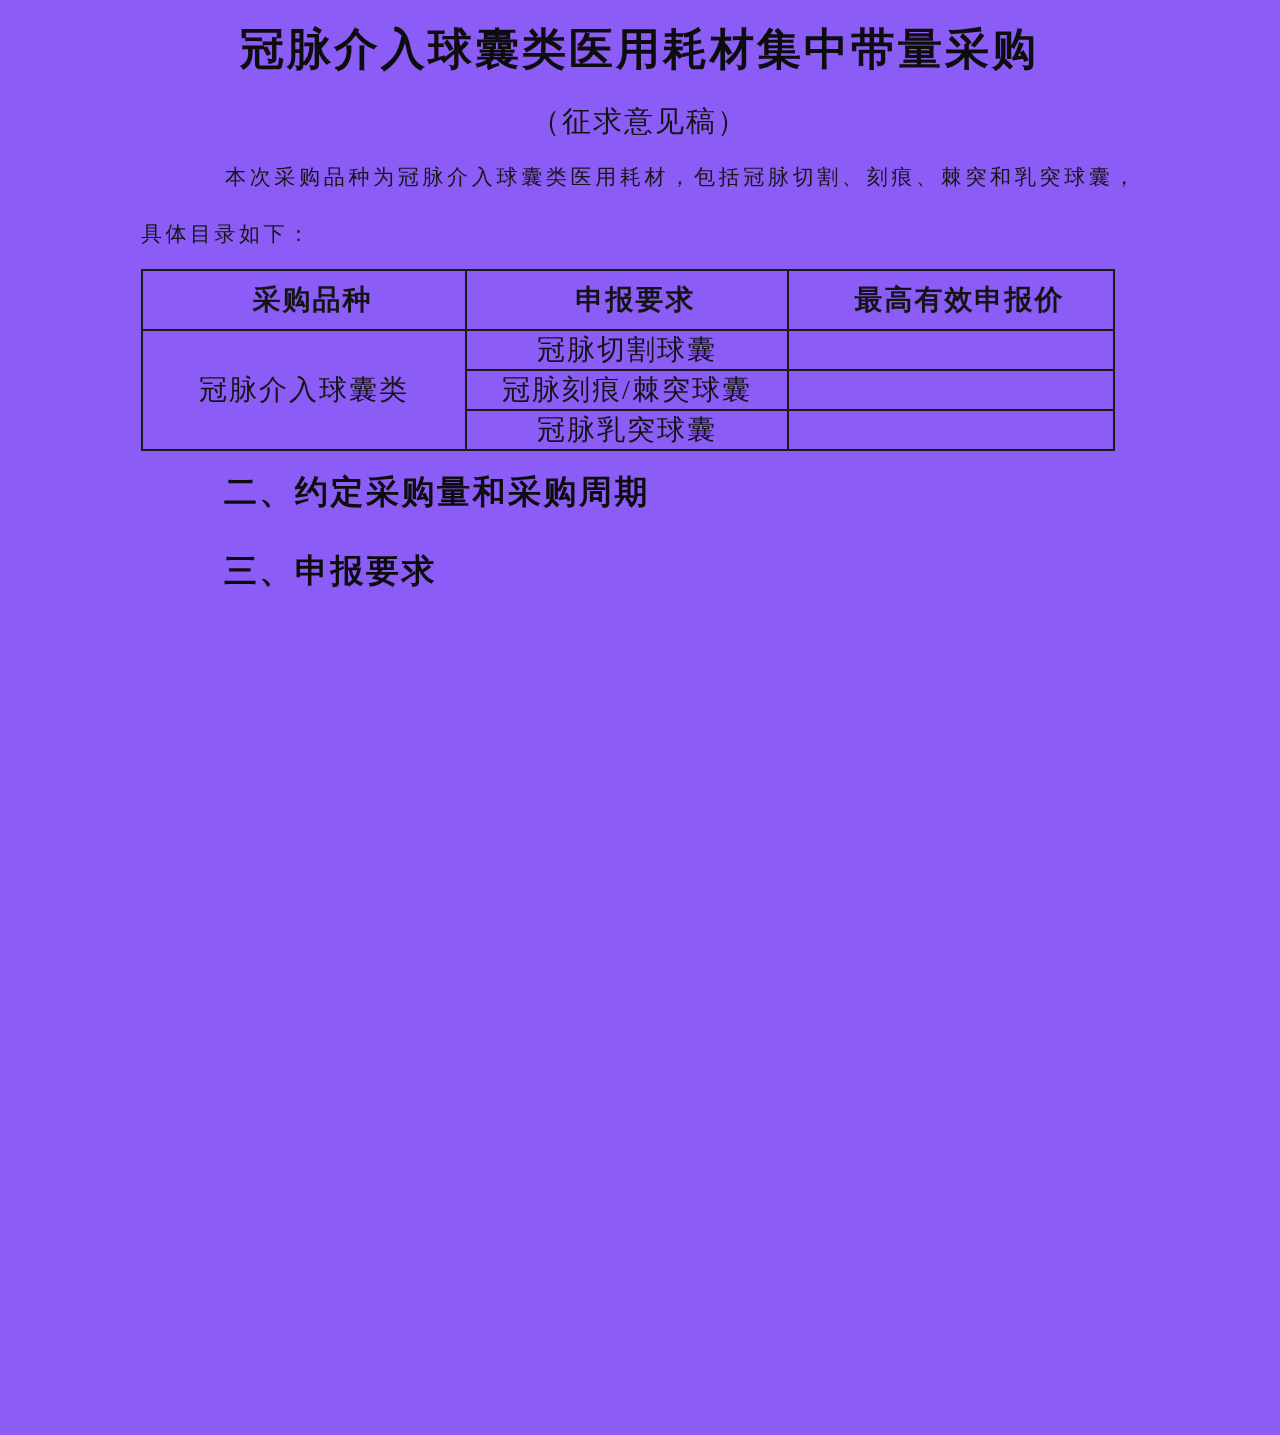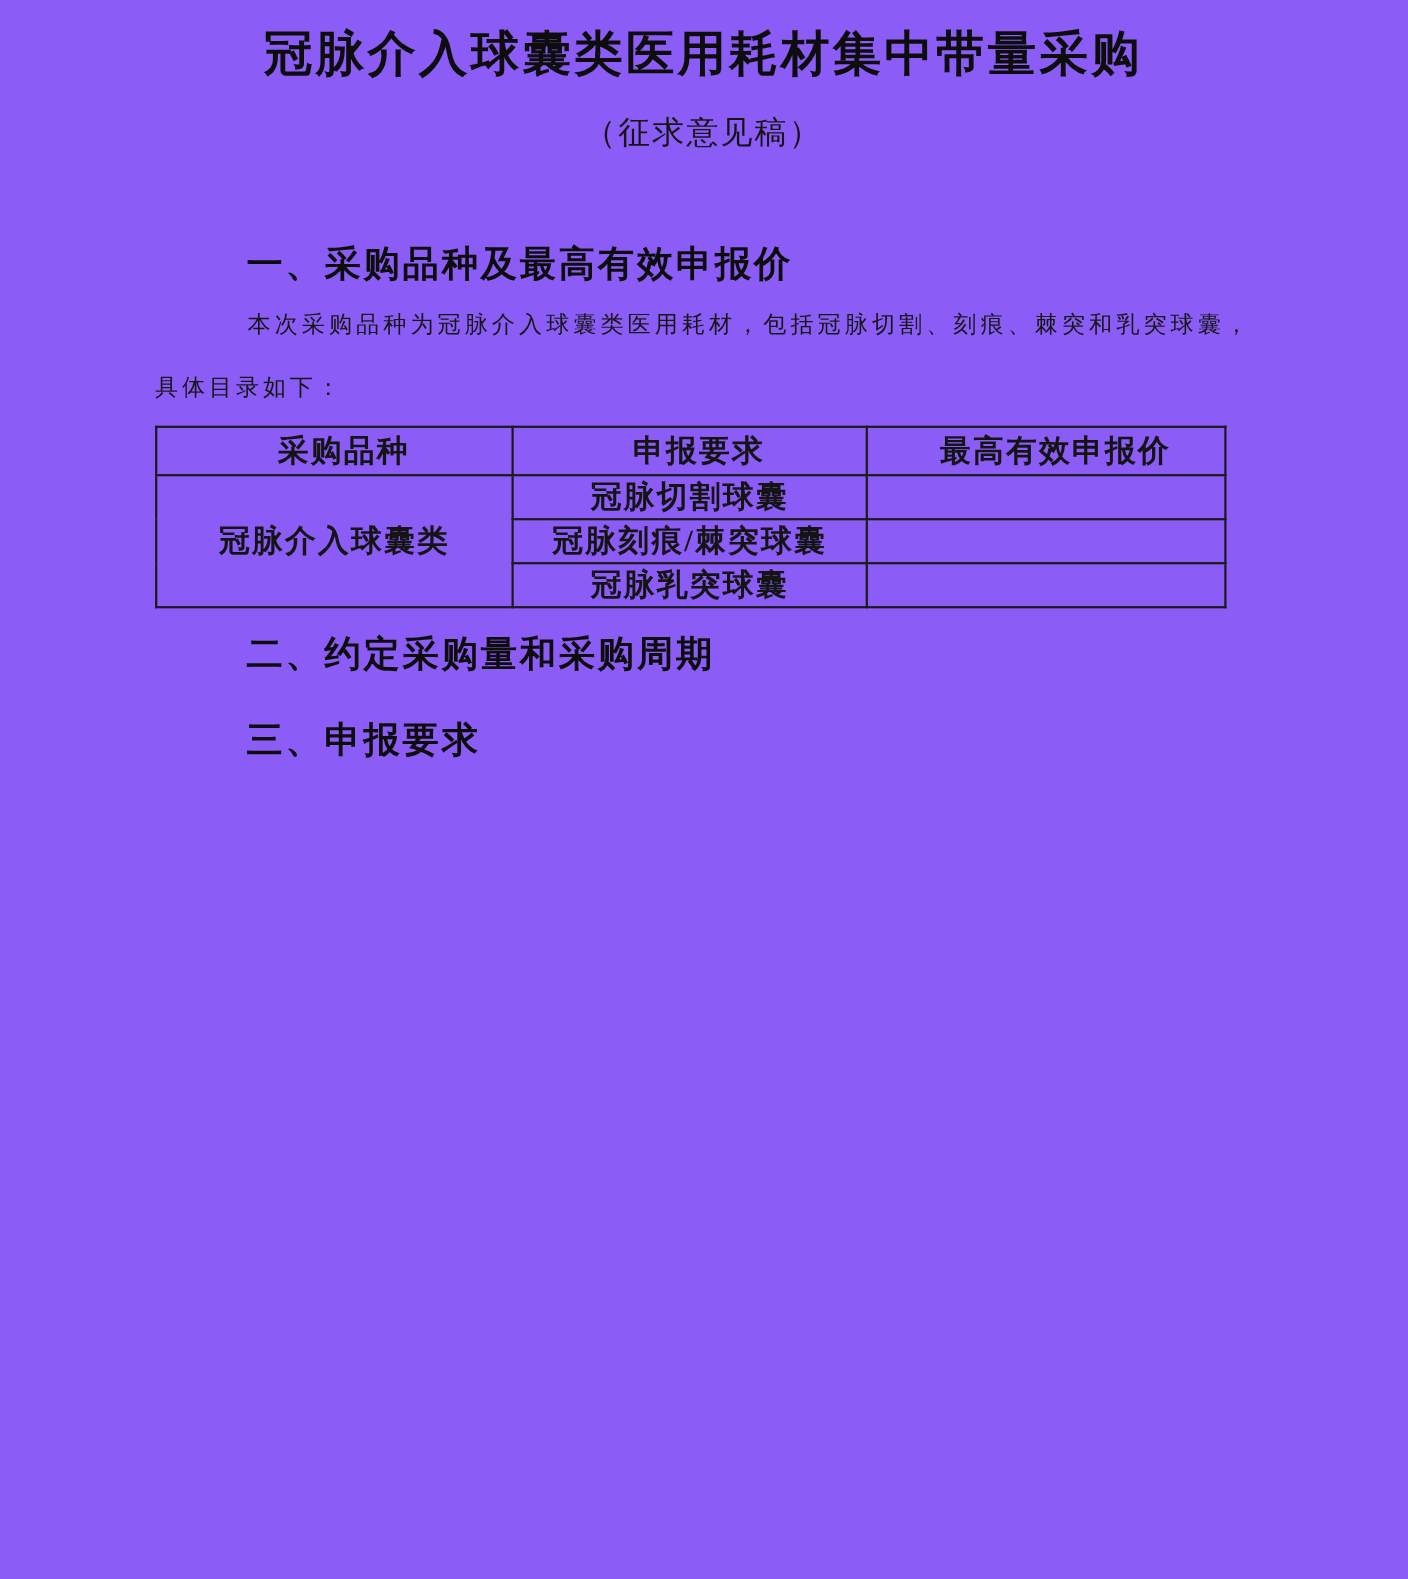--- a/index.html
+++ b/index.html
@@ -73,42 +73,41 @@
     color: #141414;
   }
   .proc-table th, .proc-table td {
     border: 2px solid #1a1a1a;
     text-align: center;
     vertical-align: middle;
     padding: 0 4px;
     box-sizing: border-box;
   }
   .proc-table th {
-    height: 44px;
+    height: 60px;
     font-weight: bold;
     font-size: 28px;
     padding-left: 21px;
   }
-  .proc-table td { height: 35px; font-weight: bold; }
+  .proc-table td { height: 35px; font-weight: normal; }
   .col-1 { width: 324px; }
   .col-2 { width: 322px; }
   .col-3 { width: 326px; }
 </style>
 </head>
 <body>
 
 <div class="page">
 
   <h1 class="doc-title">
     <span>冠脉介入球囊类医用耗材集中带量采购</span><br>
   </h1>
 
   <div class="doc-subtitle">（征求意见稿）</div>
 
-  <h2 class="sec-heading sec1-heading">一、采购品种及最高有效申报价</h2>
 
   <p class="body-para para-intro">本次采购品种为冠脉介入球囊类医用耗材，包括冠脉切割、刻痕、棘突和乳突球囊，具体目录如下：</p>
 
   <table class="proc-table">
     <colgroup>
       <col class="col-1">
       <col class="col-2">
       <col class="col-3">
     </colgroup>
     <tbody>

